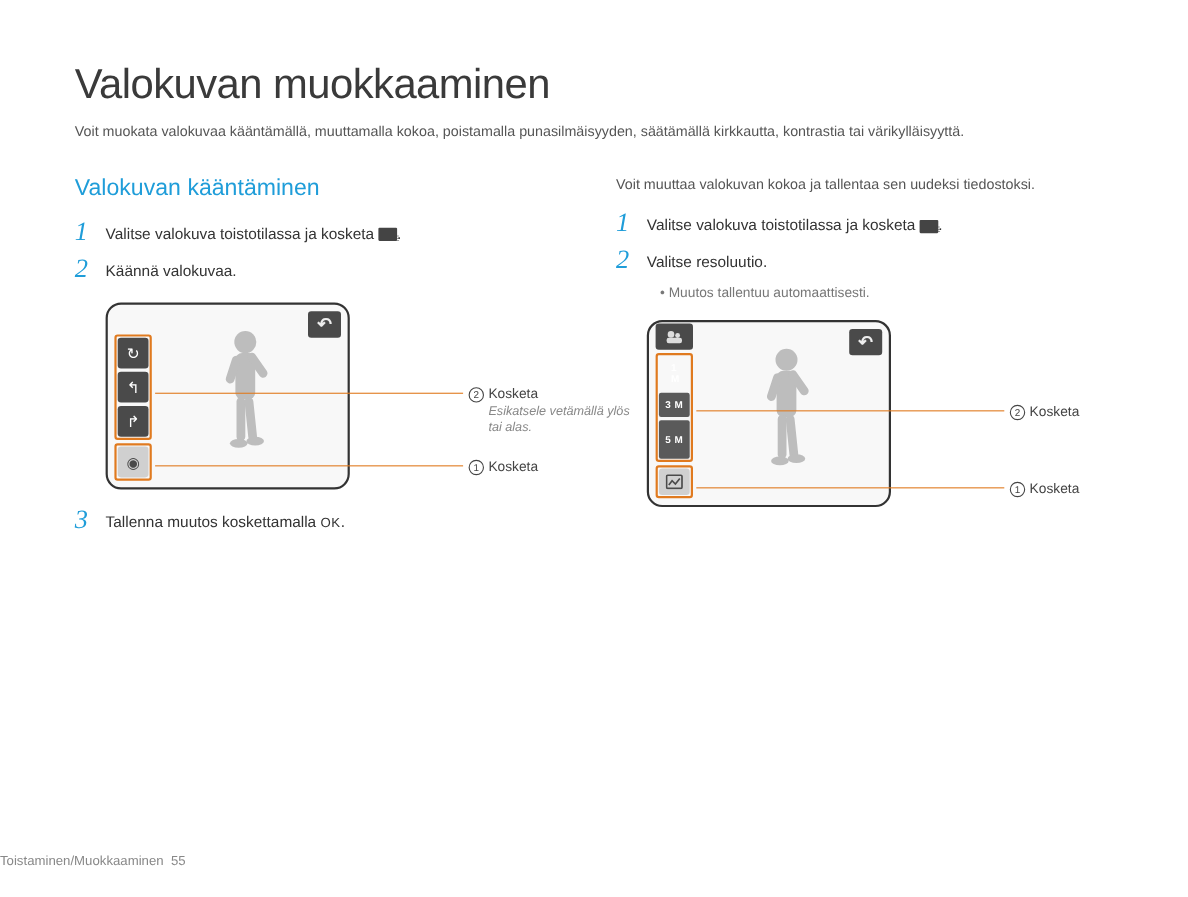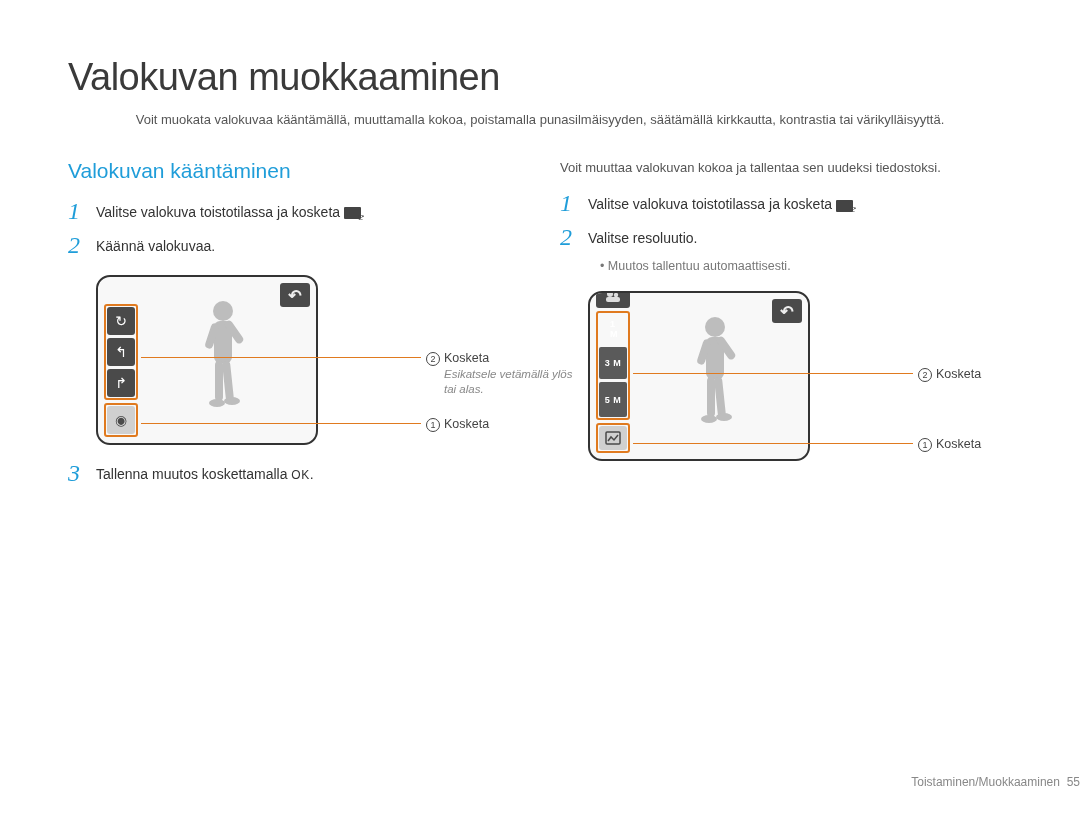--- a/index.html
+++ b/index.html
@@ -18,21 +18,20 @@
       color: #3a3a3a;
       letter-spacing: -0.5px;
       margin-bottom: 12px;
       font-stretch: condensed;
     }
     .page-intro {
       font-size: 13px;
       color: #555;
       margin-bottom: 30px;
       line-height: 1.4;
-      text-align: center;
     }
     .columns {
       display: flex;
       gap: 40px;
     }
     .col { flex: 1; }
     .section-title {
       font-size: 21px;
       color: #1f9dd9;
       font-weight: 400;
@@ -159,21 +158,21 @@
     }
     .ok-txt { font-family: 'Arial Black', Arial; letter-spacing: 0.5px; font-size:12px; vertical-align: middle;}
     .inline-icon {
       display:inline-block;width:17px;height:12px;background:#444;border-radius:1px;vertical-align:middle;position:relative;
     }
     .inline-icon::after{content:"E";position:absolute;right:-2px;bottom:-3px;font-size:7px;color:#444;}
     .footer {
       position: absolute;
       bottom: 26px;
       left: 0; right: 0;
-      text-align: right;
+      text-align: left;
       font-size: 12px;
       color: #888;
     }
     .res-lbl{
       background:#5a5a5a;color:#fff;font-size:9px;width:100%;height:100%;
       display:flex;align-items:center;justify-content:center;letter-spacing:0.5px;
       border-radius:2px;font-weight:bold;
     }
   </style>
 </head>
@@ -288,21 +287,21 @@
             <svg width="18" height="14" viewBox="0 0 18 14">
                 <circle cx="6" cy="5" r="3" fill="#ddd"></circle>
                 <circle cx="12" cy="6" r="2.2" fill="#ddd"></circle>
                 <rect x="2" y="8" width="14" height="5" rx="2" fill="#ddd"></rect>
               </svg>
           </div>
           <div class="ring">
             <div class="sb-btn" style="height:22px;padding:15px;">
                 <div class="res-lbl">1 M</div>
               </div>
-            <div class="sb-btn" style="height:32px;padding:0;">
+            <div class="sb-btn" style="height:22px;padding:0;">
                 <div class="res-lbl">3 M</div>
               </div>
             <div class="sb-btn" style="height:35px;padding:0;">
                 <div class="res-lbl">5 M</div>
               </div>
           </div>
           <div class="ring-single">
             <div class="sb-btn sb-light" style="height:24px;">
               <svg width="16" height="14" viewBox="0 0 16 14">
                   <rect x="1" y="1" width="14" height="12" rx="1" fill="none" stroke="#4a4a4a" stroke-width="1.5"></rect>

